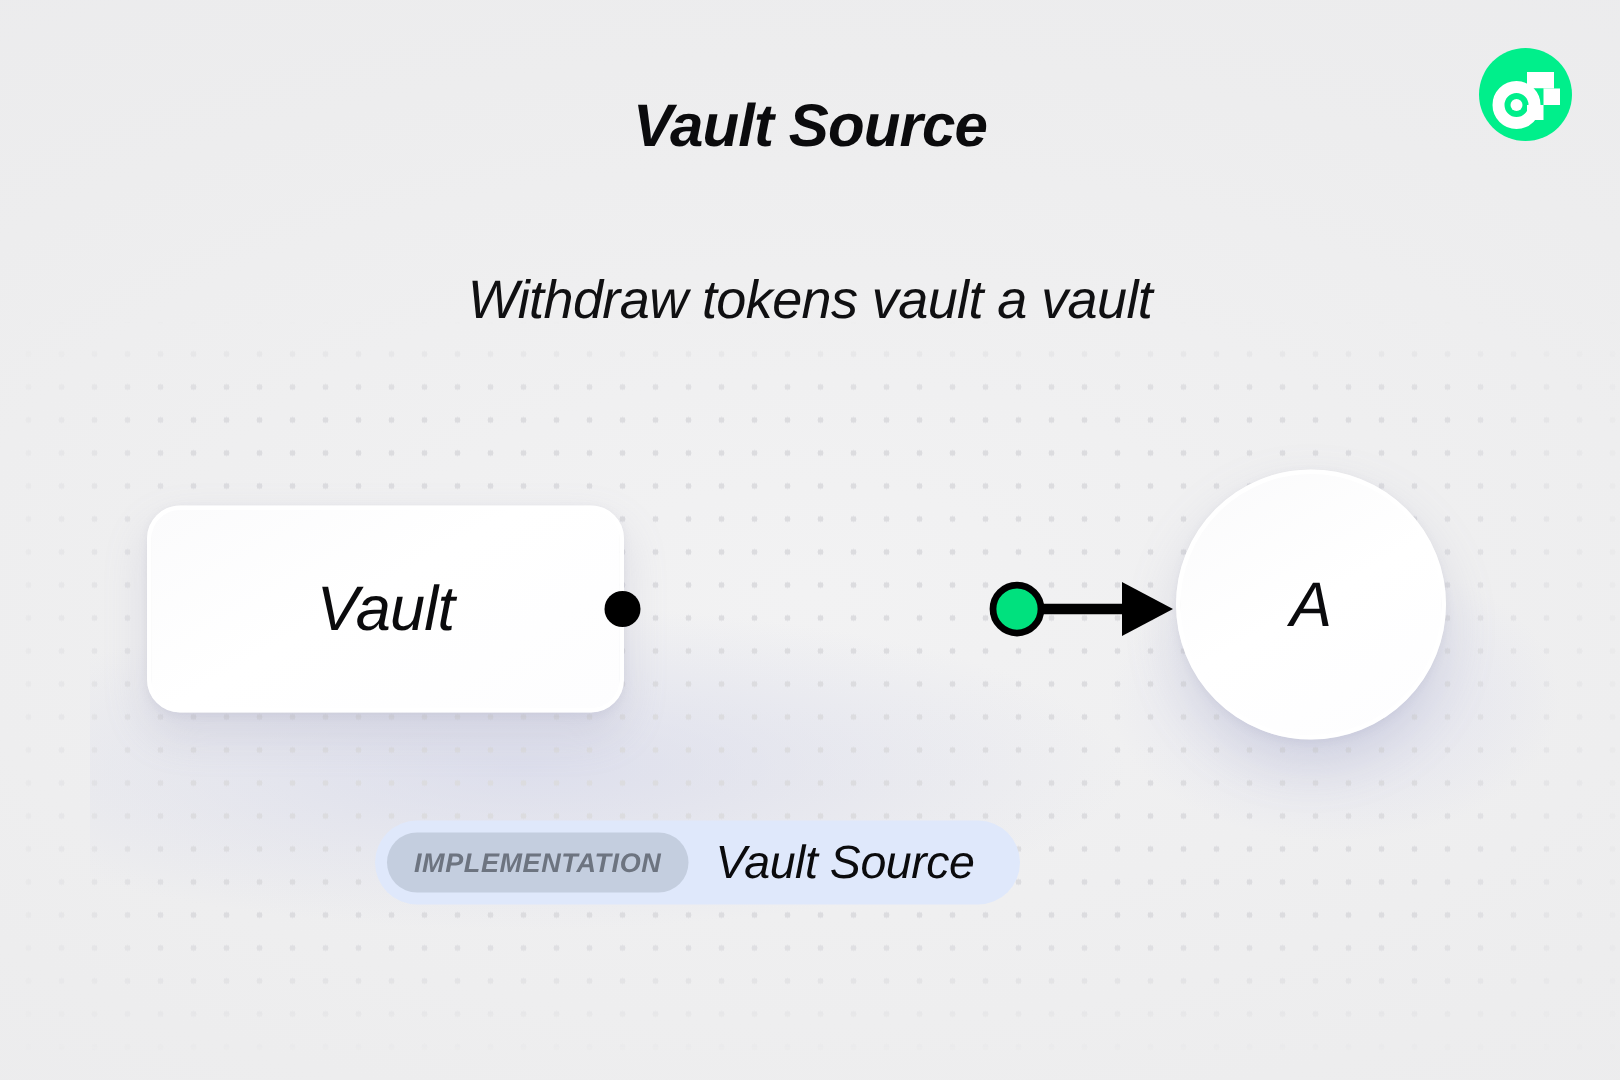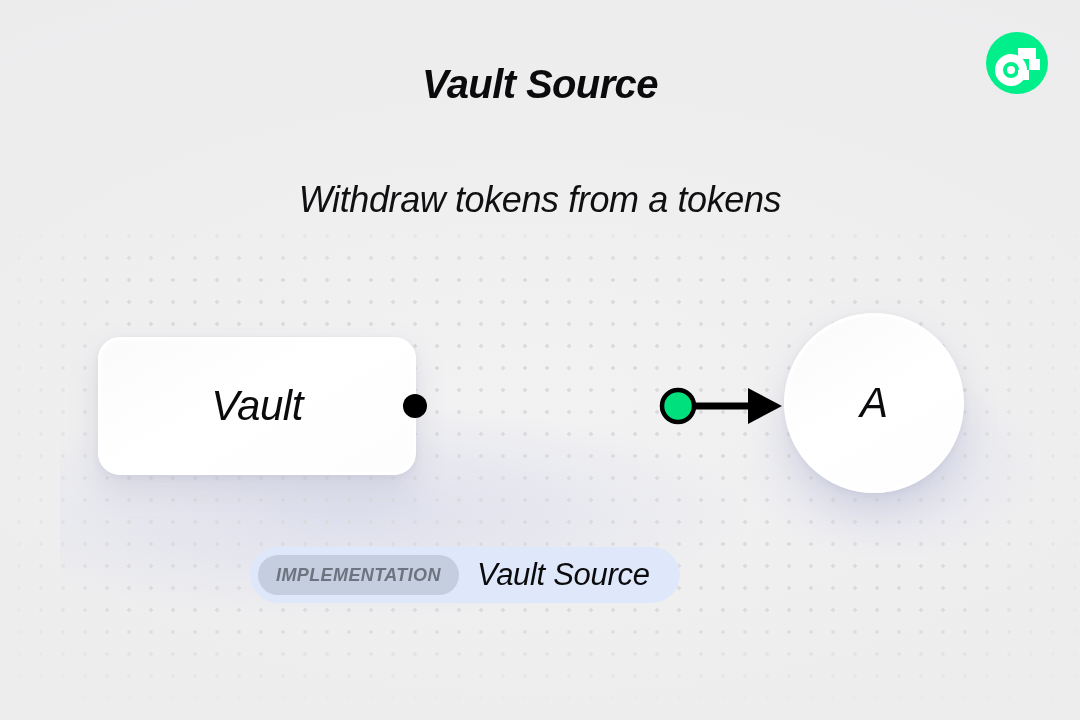--- a/index.html
+++ b/index.html
@@ -226,21 +226,21 @@
       <rect x="43" y="27" width="11" height="11" fill="#ffffff"></rect>
 
       <rect x="32" y="38" width="11" height="10" fill="#ffffff"></rect>
 
       <circle cx="25" cy="38" r="12" fill="none" stroke="#ffffff" stroke-width="8"></circle>
       <circle cx="25" cy="38" r="4" fill="#ffffff"></circle>
     </svg>
   </div>
 
   <div class="page-title">Vault Source</div>
-  <div class="page-subtitle">Withdraw tokens from a tokens</div>
+  <div class="page-subtitle">Withdraw tokens vault a vault</div>
 
   <div class="diagram">
 
     <div class="node-vault">
       <span class="node-vault-label">Vault</span>
     </div>
 
     <div class="node-a">
       <span class="node-a-label">A</span>
     </div>

